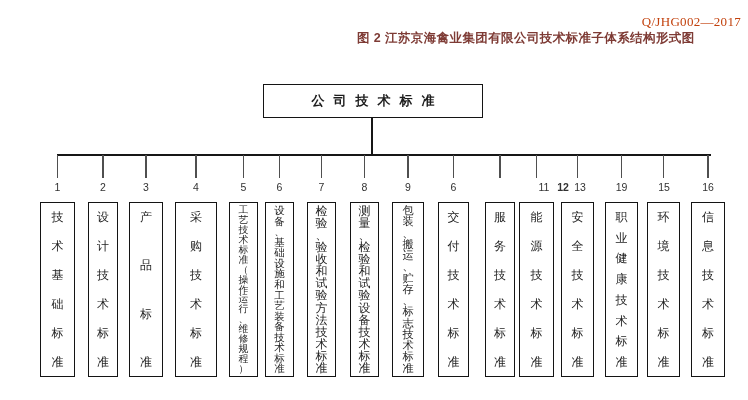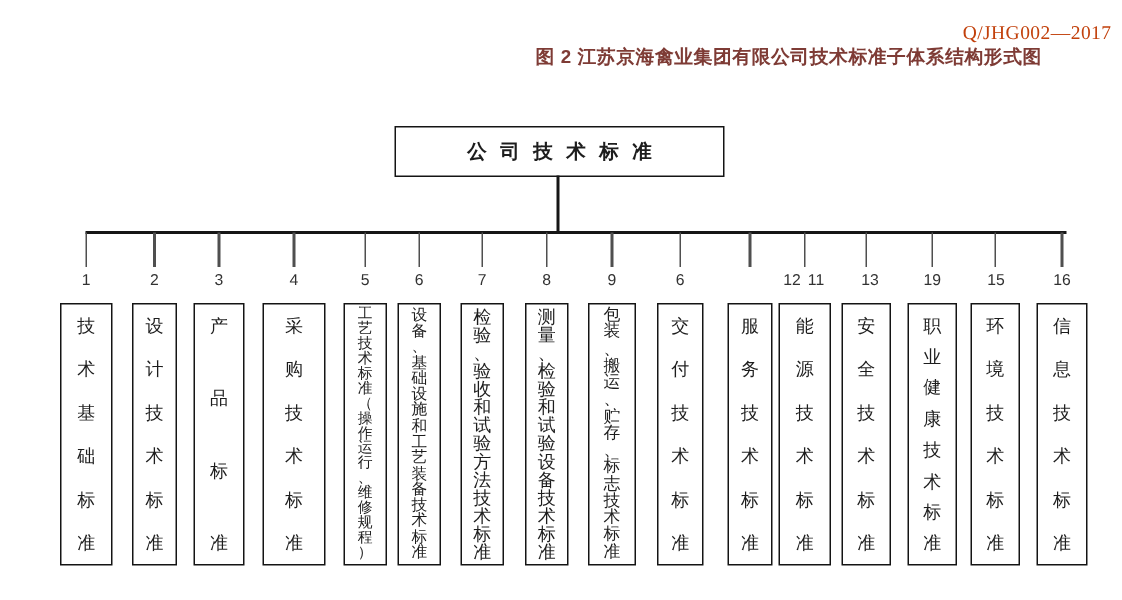--- a/index.html
+++ b/index.html
@@ -204,21 +204,21 @@
       <div class="branch-num" style="left: 516px; margin-left: 17px;">11</div>
       <div class="branch-box" style="left: 485px; width: 30px; padding: 8px 0px; font-size: 12px; line-height: 12px;">
         <span>服</span>
         <span>务</span>
         <span>技</span>
         <span>术</span>
         <span>标</span>
         <span>准</span>
       </div>
       <div class="stub" style="left: 535.75px;"></div>
-      <div class="branch-num" style="left: 517px;">12</div>
+      <div class="branch-num" style="left: 552px; font-weight: bold;">12</div>
       <div class="branch-box" style="left: 519px; width: 35px; padding: 8px 0px; font-size: 12px; line-height: 12px;">
         <span>能</span>
         <span>源</span>
         <span>技</span>
         <span>术</span>
         <span>标</span>
         <span>准</span>
       </div>
       <div class="stub" style="left: 576.75px;"></div>
       <div class="branch-num" style="left: 569px;">13</div>

